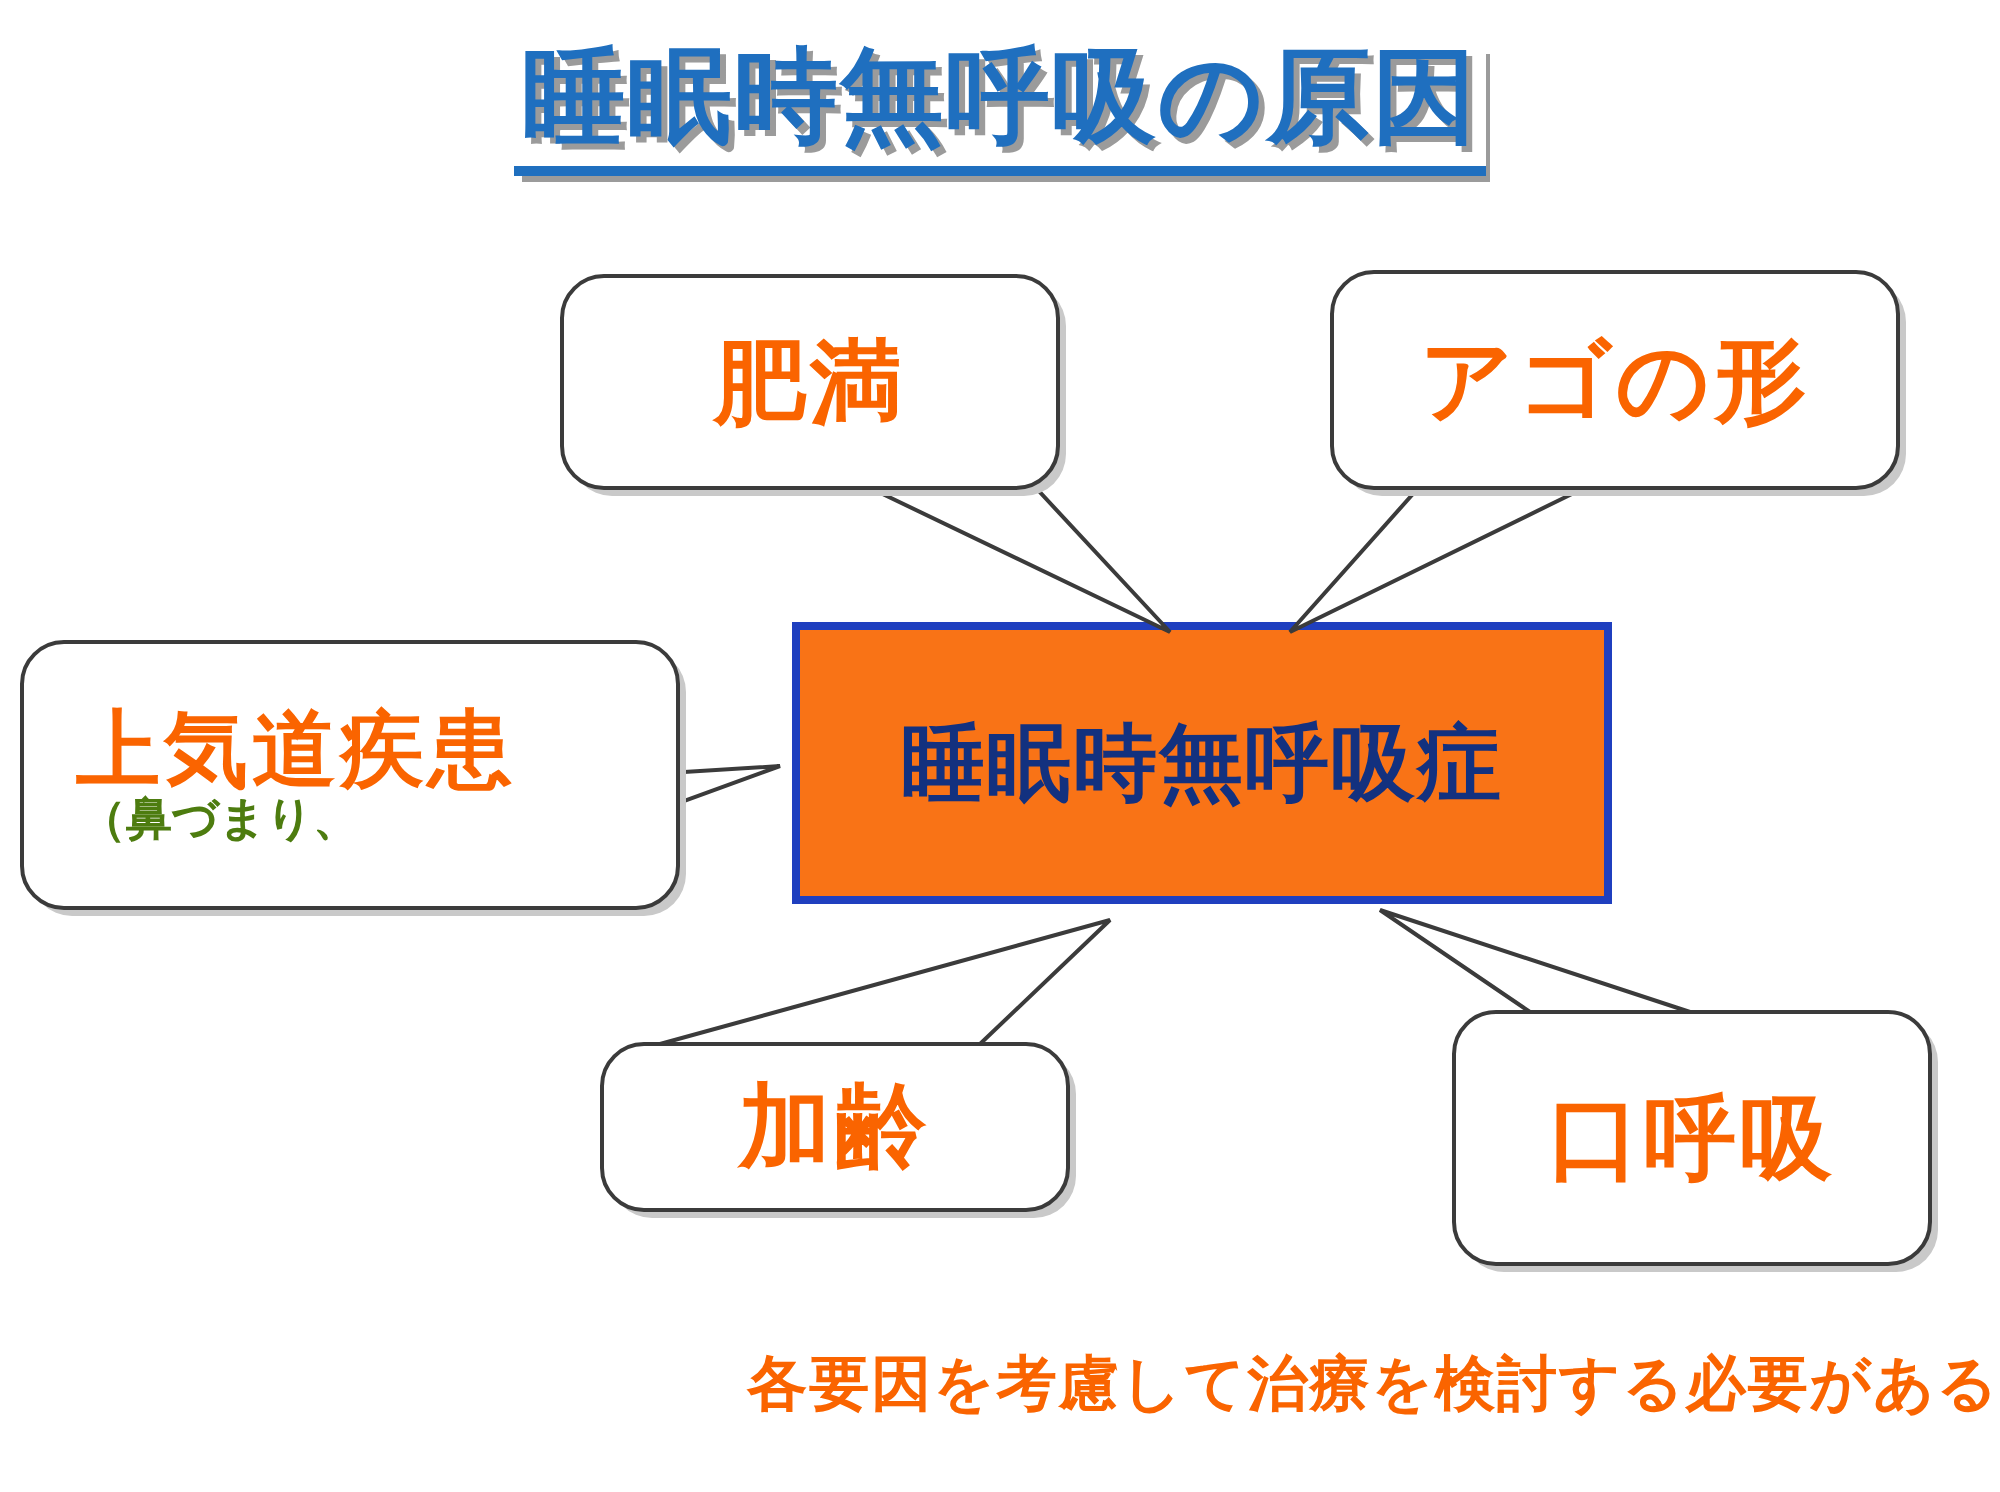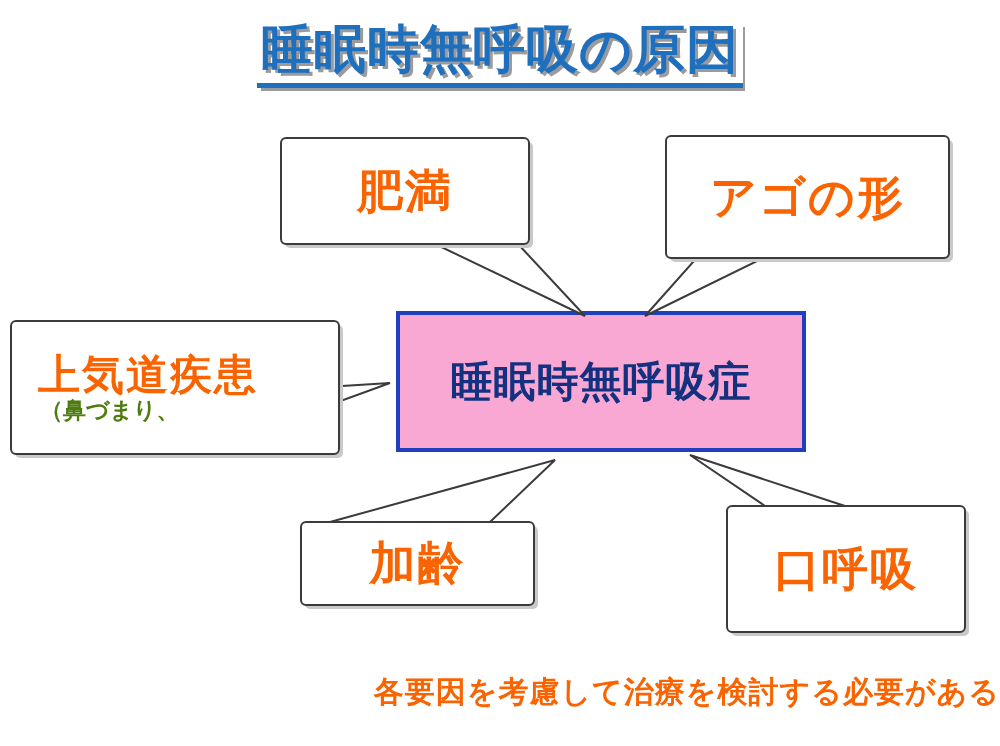--- a/index.html
+++ b/index.html
@@ -39,41 +39,41 @@
     line-height: 1.05;
   }
 
   
   .center-box {
     position: absolute;
     left: 396px;
     top: 311px;
     width: 410px;
     height: 141px;
-    background: #f9a8d4;
+    background: #f97316;
     border: 4px solid #1f3fbf;
     box-sizing: border-box;
     display: flex;
     align-items: center;
     justify-content: center;
   }
   .center-label {
     font-size: 42px;
     font-weight: bold;
     color: #13317f;
     letter-spacing: 1px;
     white-space: nowrap;
   }
 
   
   .bubble {
     position: absolute;
     background: #ffffff;
     border: 2px solid #3b3b3b;
-    border-radius: 6px;
+    border-radius: 22px;
     box-sizing: border-box;
     box-shadow: 4px 4px 0 -1px #c9c9c9;
     display: flex;
     flex-direction: column;
     align-items: center;
     justify-content: center;
     z-index: 3;
   }
   .bubble .big {
     font-size: 46px;
@@ -86,21 +86,21 @@
   .bubble .small {
     font-size: 23px;
     font-weight: bold;
     color: #4d7c0f;
     letter-spacing: 0px;
     white-space: nowrap;
     line-height: 1.2;
   }
 
   #bubble-obesity   { left: 280px; top: 137px; width: 250px; height: 108px; }
-  #bubble-jaw       { left: 665px; top: 135px; width: 285px; height: 124px; }
+  #bubble-jaw       { left: 665px; top: 135px; width: 285px; height: 110px; }
   #bubble-airway    { left: 10px;  top: 320px; width: 330px; height: 135px;
                       align-items: flex-start; padding: 8px 0 6px 22px; }
   #bubble-aging     { left: 300px; top: 521px; width: 235px; height: 85px; }
   #bubble-mouth     { left: 726px; top: 505px; width: 240px; height: 128px; }
 
   #bubble-airway .big  { margin-left: 4px; font-size: 42px; text-align: center; }
   #bubble-airway .small-1 { margin-left: 6px; }
   #bubble-airway .small-2 { margin-left: 34px; }
 
   

